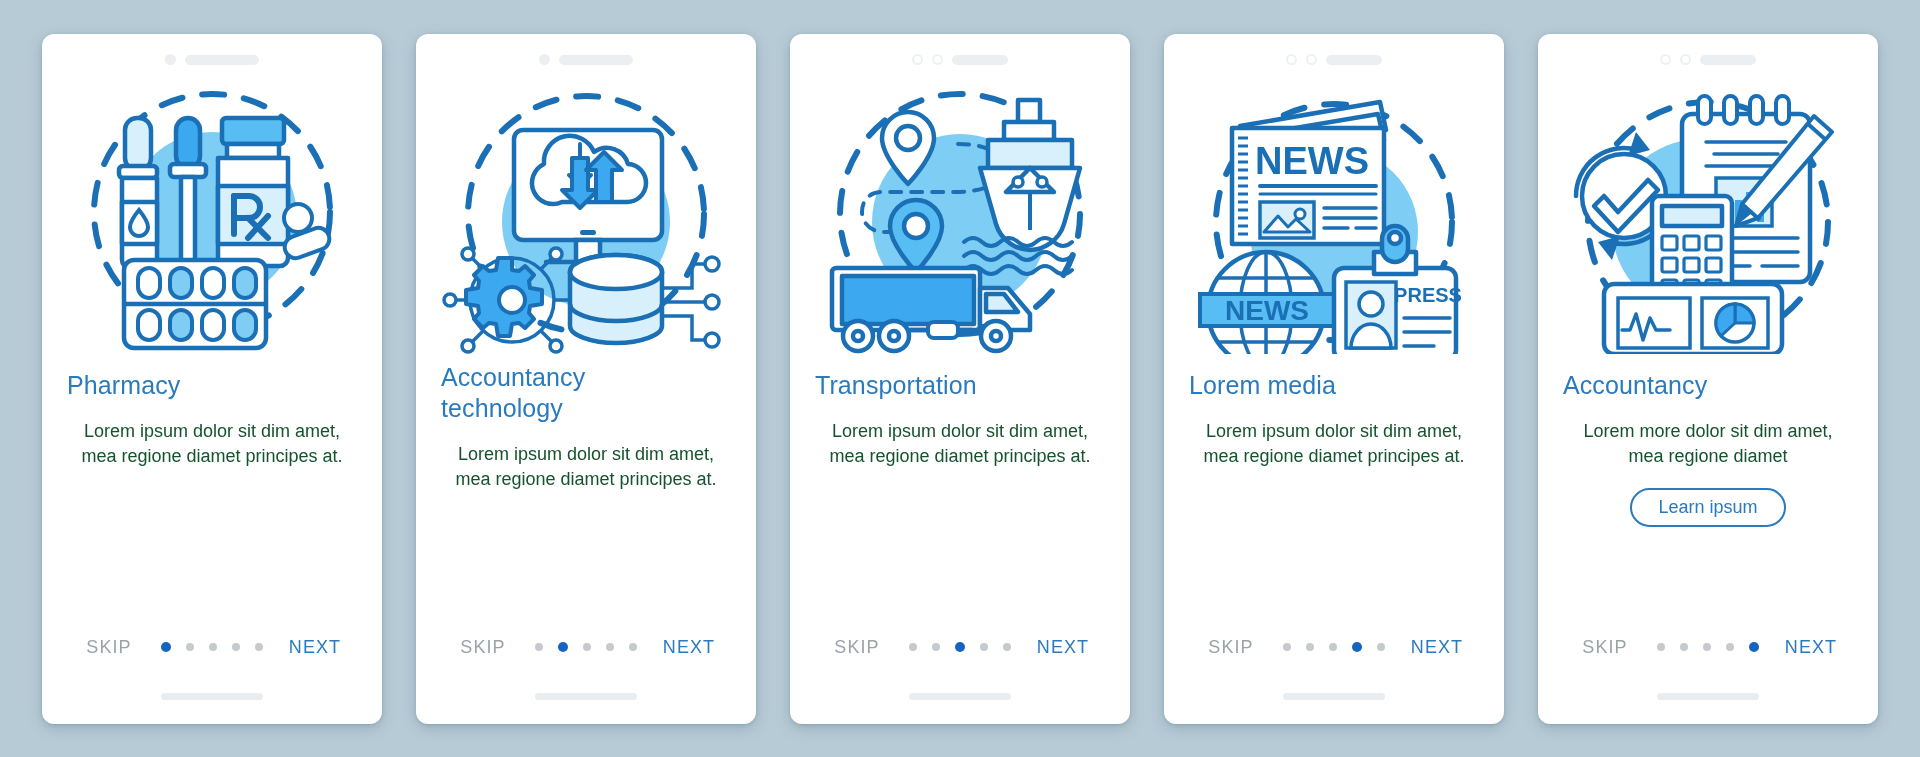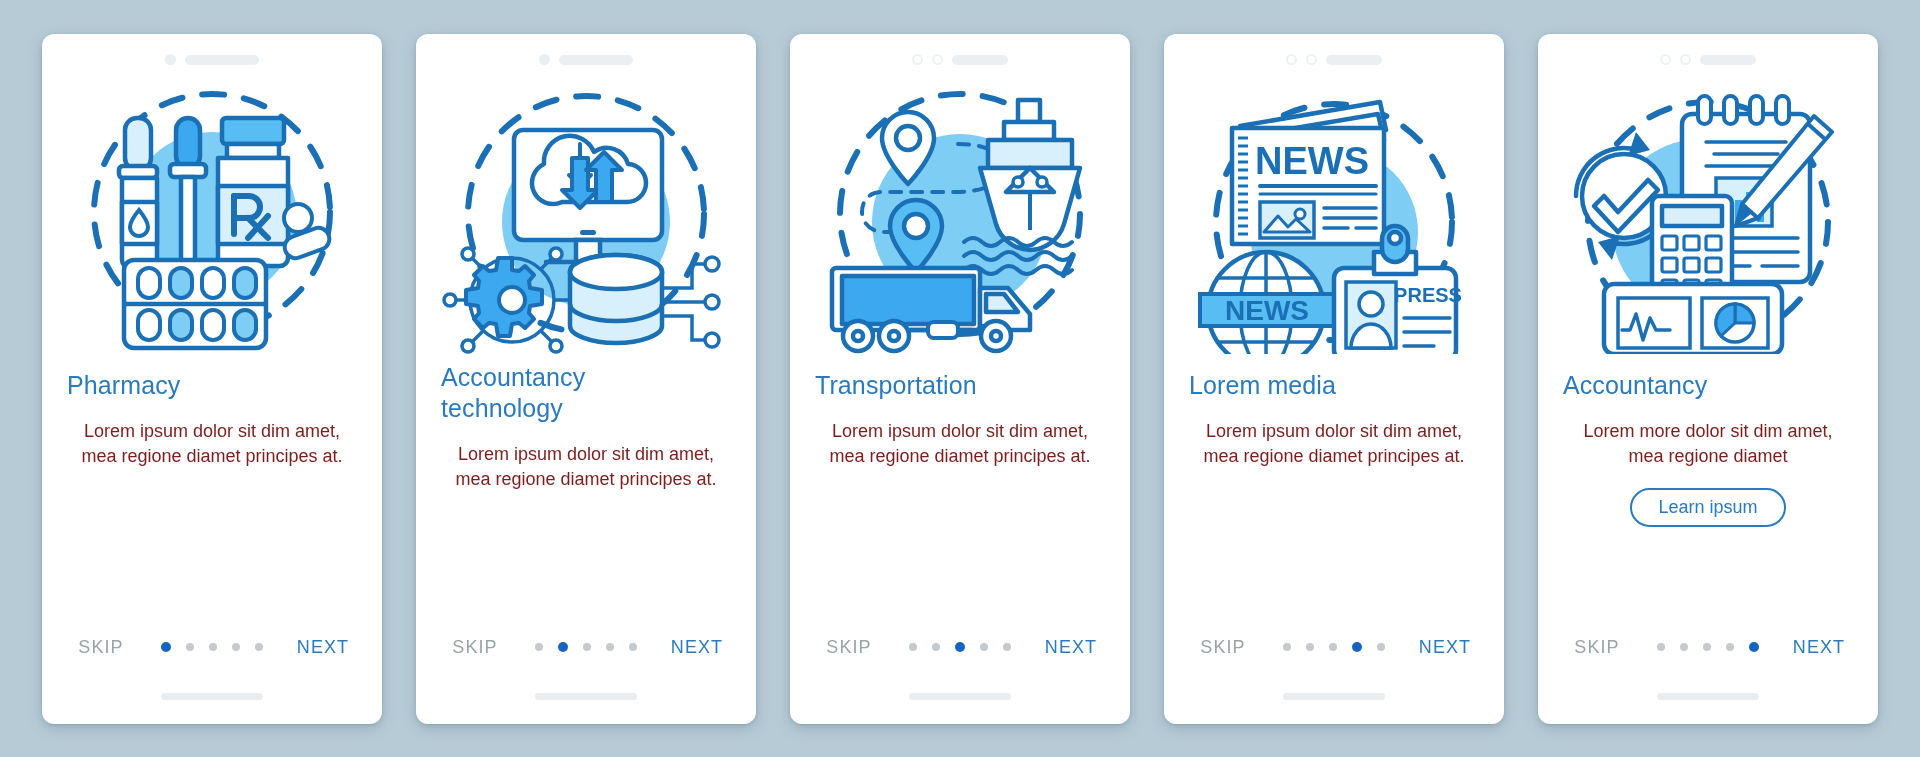--- a/index.html
+++ b/index.html
@@ -59,21 +59,21 @@
     font-size:25px;
     line-height:31px;
     text-align:left;
     margin-top:16px;
     font-weight:400;
     letter-spacing:.1px;
     width:290px;
   }
   .title.two{margin-top:8px;}
   .desc{
-    color:#7f1d1d;
+    color:#14532d;
     font-size:18px;
     line-height:25.5px;
     text-align:center;
     width:268px;
     margin-top:18px;
     font-weight:400;
   }
   .learn{
     margin-top:18px;
     border:2px solid #2a7ac0;
@@ -85,21 +85,21 @@
     font-family:"Liberation Sans", sans-serif;
     cursor:pointer;
     line-height:1;
   }
   
   .nav{
     position:absolute;
     left:0;right:0;
     bottom:66px;
     display:flex;align-items:center;justify-content:center;
-    gap:8px;
+    gap:0;
   }
   .nav .skip{
     color:#9aa3a8;font-size:18px;letter-spacing:1.1px;
     width:86px;text-align:center;
   }
   .nav .next{
     color:#2a7ac0;font-size:18px;letter-spacing:1.1px;
     width:86px;text-align:center;
   }
   .dots{display:flex;align-items:center;gap:15px;width:120px;justify-content:center;}

